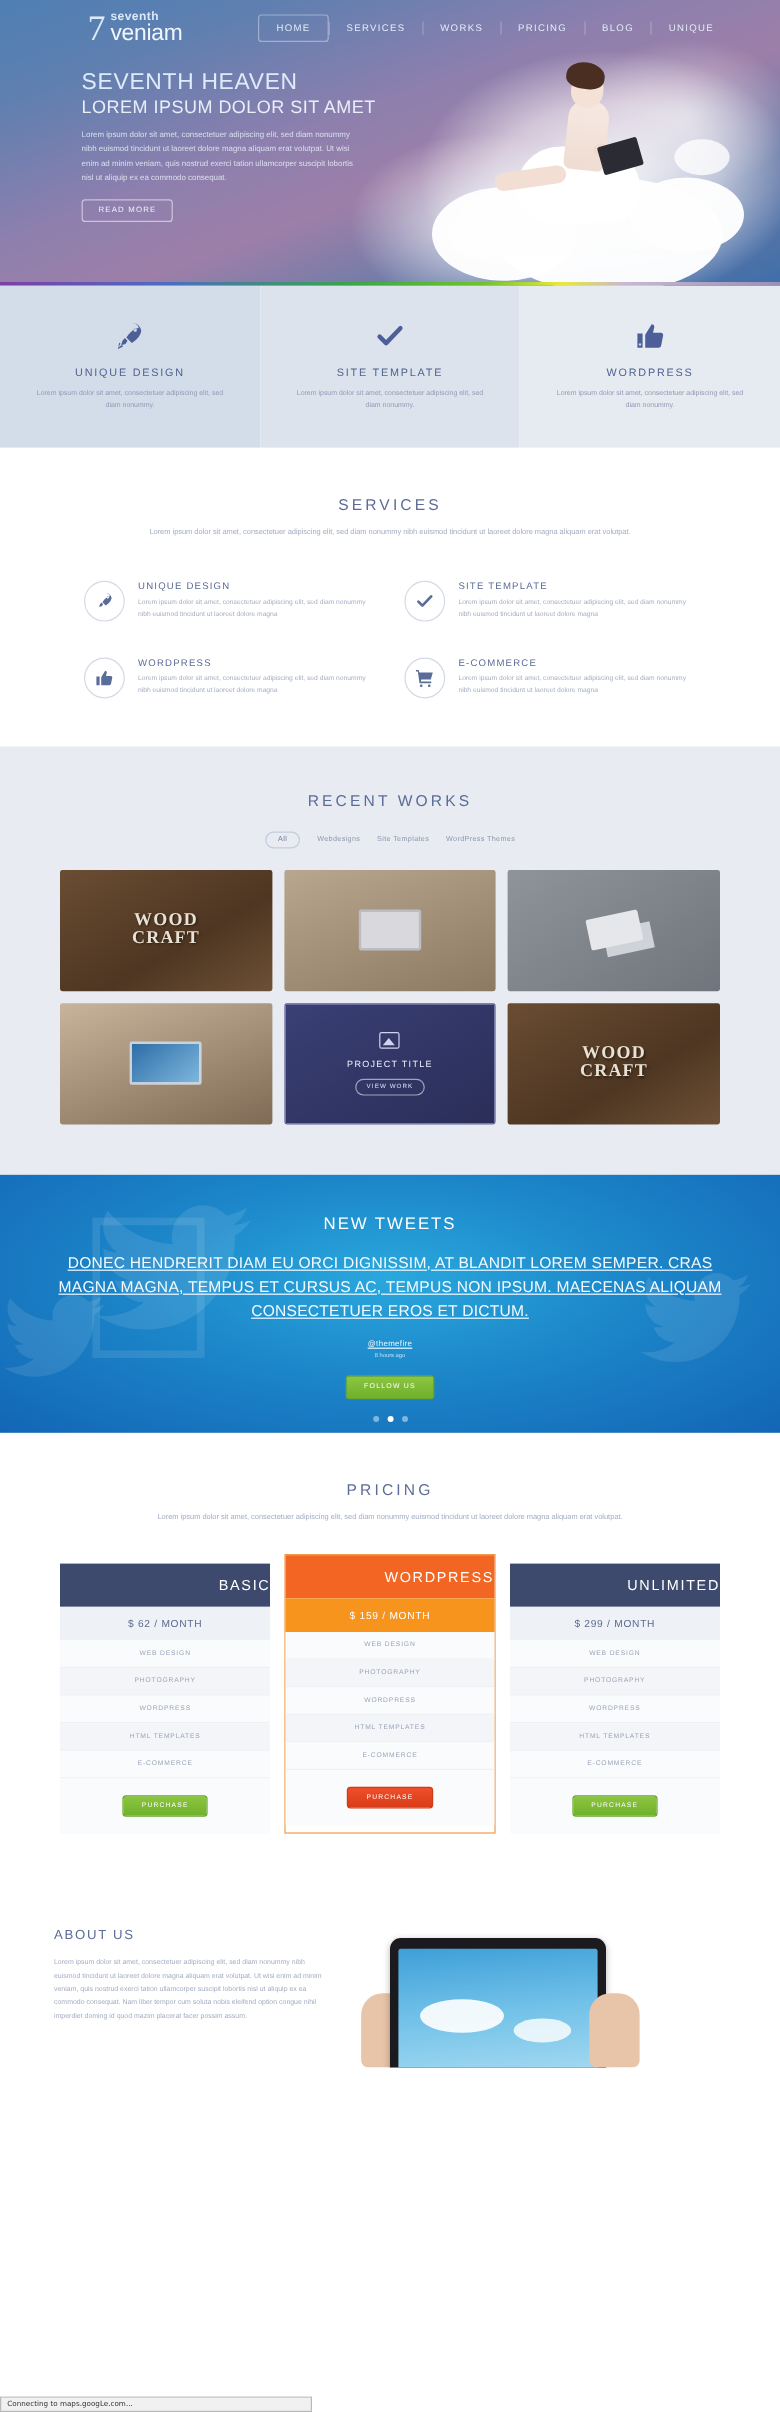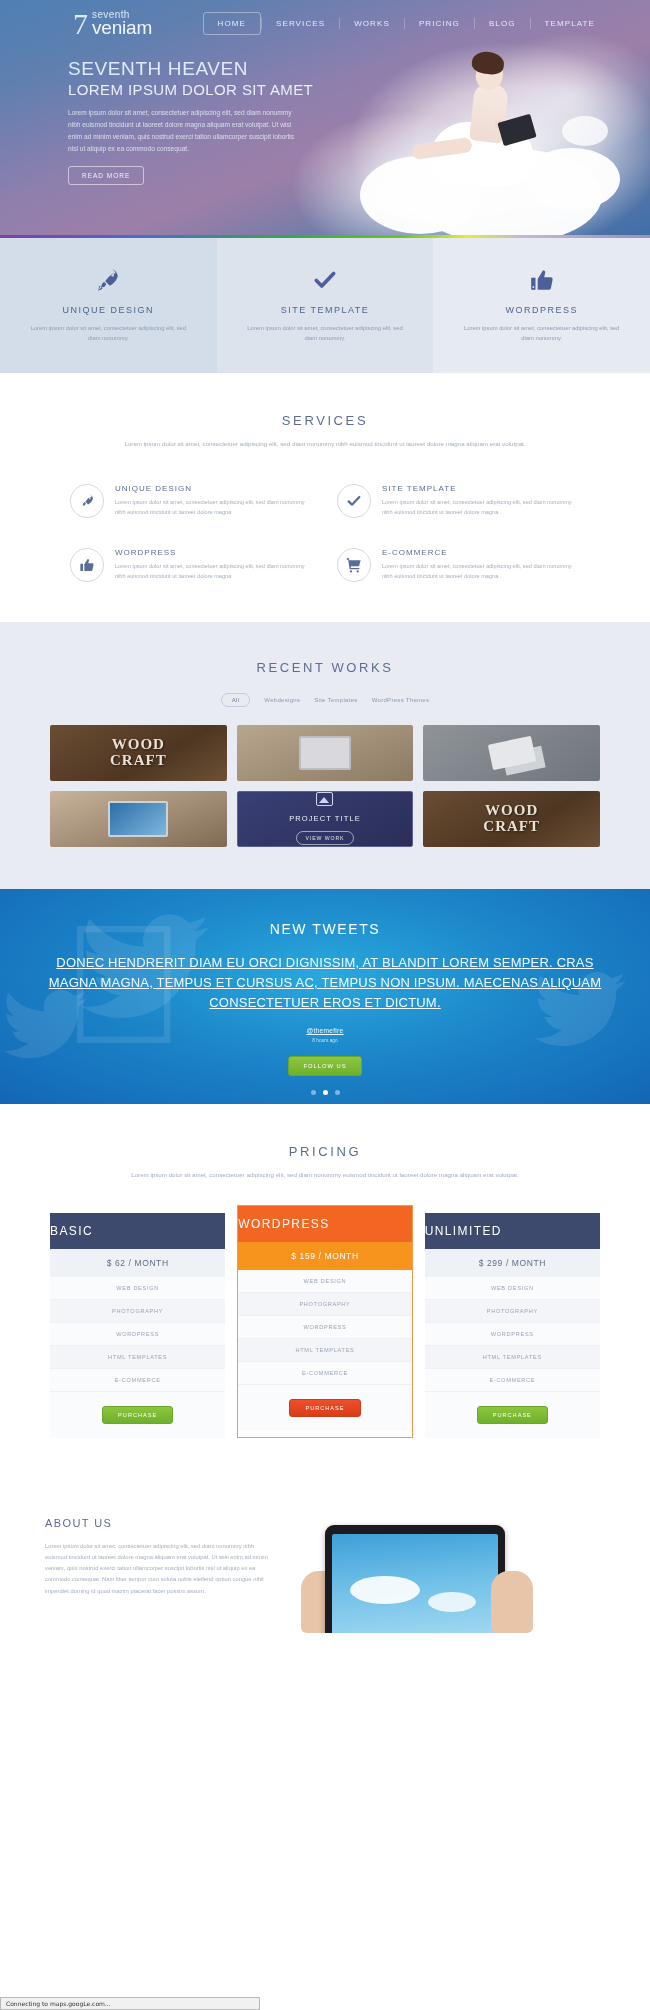--- a/index.html
+++ b/index.html
@@ -16,21 +16,21 @@
       radial-gradient(ellipse 130px 90px at 88% 40%, rgba(255,255,255,.55) 0%, rgba(255,255,255,0) 70%),
       linear-gradient(160deg,#4f7fb5 0%,#5f7fb0 18%,#8d7fae 42%,#9d7fa8 58%,#6d7ca8 76%,#3f6ea8 100%);
   }
   .hero:after { content:""; position:absolute; left:0; right:0; bottom:0; height:3px;
     background:linear-gradient(90deg,#7d3fa8 0%,#4a6fc0 22%,#3aa64a 45%,#6fc42a 62%,#e9e93a 72%,#c8b8d0 80%,#9a8fb8 100%); }
   .topbar { position:relative; z-index:5; height:46px; display:flex; align-items:center;
     padding:0 25px; }
   .logo { display:flex; align-items:flex-end; color:#e8f0fb; margin-left:48px; }
   .logo .seven { font-size:30px; font-weight:300; line-height:.85; color:#dce9f8; font-family:"Liberation Serif",serif; }
   .logo .words { margin-left:4px; line-height:1; }
-  .logo .w1 { display:block; font-size:10px; font-weight:400; letter-spacing:.4px; color:#dce9f8; }
+  .logo .w1 { display:block; font-size:10px; font-weight:700; letter-spacing:.4px; color:#dce9f8; }
   .logo .w2 { display:block; font-size:19px; font-weight:300; letter-spacing:-.2px; color:#f0f6fd; margin-top:-2px;}
   .nav { margin-left:auto; display:flex; align-items:center; gap:0; padding-right:16px; }
   .nav a { color:#e2ecf9; font-size:8px; letter-spacing:1.1px; text-decoration:none;
     padding:6px 14px; position:relative; }
   .nav a.active { border:1px solid rgba(255,255,255,.38); border-radius:3px; }
   .nav .sep { width:1px; height:11px; background:rgba(255,255,255,.25); }
   .hero-fig { position:absolute; right:30px; bottom:0; width:300px; height:215px; }
   .cloud { position:absolute; background:#fff; border-radius:50%; filter:blur(.4px); opacity:.97;}
   .c1 { width:190px; height:96px; right:18px; bottom:-6px; }
   .c2 { width:120px; height:78px; right:140px; bottom:4px; }
@@ -81,21 +81,21 @@
   .svc .circ { flex:0 0 auto; width:34px; height:34px; border-radius:50%; border:1px solid #d3dae6;
     display:flex; align-items:center; justify-content:center; color:#5a6d99; }
   .svc h4 { font-size:8px; letter-spacing:1px; font-weight:400; color:#5b6c96; }
   .svc p { margin-top:5px; font-size:5.6px; line-height:1.75; color:#a4aec1; }
   
   .works { background:#e8ecf2; padding:38px 50px 42px; width:650px; }
   .filters { display:flex; justify-content:center; align-items:center; gap:14px; margin-top:18px; }
   .filters span { font-size:6px; color:#8c98ae; letter-spacing:.3px; cursor:pointer; }
   .filters span.on { border:1px solid #c3ccdb; border-radius:10px; padding:3px 10px; color:#6f7d96; }
   .grid-works { display:grid; grid-template-columns:repeat(3,1fr); gap:10px; margin-top:18px; }
-  .wk { height:56px; border-radius:2px; position:relative; overflow:hidden; cursor:pointer; }
+  .wk { height:101px; border-radius:2px; position:relative; overflow:hidden; cursor:pointer; }
   .wk-wood { background:linear-gradient(150deg,#6a4d33,#4e3622 60%,#6d5136);
     display:flex; flex-direction:column; align-items:center; justify-content:center; }
   .wk-wood span { font-family:"Liberation Serif",serif; font-weight:700; color:#e9e2d4;
     font-size:15px; letter-spacing:1px; line-height:1.05; text-shadow:1px 1px 2px rgba(0,0,0,.5); }
   .wk-desk { background:linear-gradient(160deg,#b9a68f,#8d7a63); display:flex; align-items:center; justify-content:center;}
   .wk-desk .lap { width:52px; height:34px; background:#d9d9dd; border-radius:2px; border:2px solid #bcbcc4; }
   .wk-cards { background:linear-gradient(145deg,#8f9499,#6f757c); display:flex; align-items:center; justify-content:center; }
   .wk-cards i { display:block; width:44px; height:26px; background:#e5e7ea; border-radius:2px;
     transform:rotate(-12deg); box-shadow:10px 10px 0 -2px #cfd3d8; }
   .wk-lap2 { background:linear-gradient(160deg,#c8b49b,#7f6b55); display:flex; align-items:center; justify-content:center;}
@@ -125,21 +125,21 @@
     color:#fff; font-size:5.8px; letter-spacing:1px; padding:6px 14px; border-radius:3px;
     border:1px solid #6aa82a; cursor:pointer; }
   .dots { margin-top:14px; display:flex; gap:7px; justify-content:center; }
   .dots i { width:5px; height:5px; border-radius:50%; background:rgba(255,255,255,.45); display:block; cursor:pointer;}
   .dots i.on { background:#fff; }
   
   .pricing { width:650px; padding:40px 50px 45px; background:#fff; }
   .ptables { display:grid; grid-template-columns:repeat(3,1fr); gap:12px; margin-top:32px; }
   .pt { background:#fff; }
   .pt.feat-on { border:1px solid #f09a4a; margin-top:-8px; }
-  .pt .head { text-align:left; padding:11px 0; font-size:12px; letter-spacing:1.4px; color:#fff; font-weight:400;}
+  .pt .head { text-align:right; padding:11px 0; font-size:12px; letter-spacing:1.4px; color:#fff; font-weight:400;}
   .pt .head.dark { background:#3e4a6d; }
   .pt .head.org { background:#f26522; }
   .pt .price { text-align:center; padding:9px 0; font-size:8.5px; letter-spacing:.6px; color:#5e6c8e;
     background:#eef1f6; }
   .pt .price.org { background:#f7941e; color:#fff; }
   .pt ul { list-style:none; }
   .pt li { text-align:center; font-size:5.6px; letter-spacing:.7px; color:#9aa4b8; padding:8px 0;
     border-bottom:1px solid #eef0f4; background:#fafbfc; }
   .pt li:nth-child(even){ background:#f3f5f8; }
   .pt .foot { text-align:center; padding:11px 0 14px; background:#fafbfc;}
@@ -203,21 +203,21 @@
       <a href="#" class="active">HOME</a>
       <span class="sep"></span>
       <a href="#">SERVICES</a>
       <span class="sep"></span>
       <a href="#">WORKS</a>
       <span class="sep"></span>
       <a href="#">PRICING</a>
       <span class="sep"></span>
       <a href="#">BLOG</a>
       <span class="sep"></span>
-      <a href="#">TEMPLATE</a>
+      <a href="#">UNIQUE</a>
     </nav>
   </div>
 
   <div class="hero-text">
     <div class="hero-h1">SEVENTH HEAVEN</div>
     <div class="hero-h2">LOREM IPSUM DOLOR SIT AMET</div>
     <p class="hero-p">Lorem ipsum dolor sit amet, consectetuer adipiscing elit, sed diam nonummy nibh euismod tincidunt ut laoreet dolore magna aliquam erat volutpat. Ut wisi enim ad minim veniam, quis nostrud exerci tation ullamcorper suscipit lobortis nisl ut aliquip ex ea commodo consequat.</p>
     <span class="btn-read">READ MORE</span>
   </div>
 </section>

